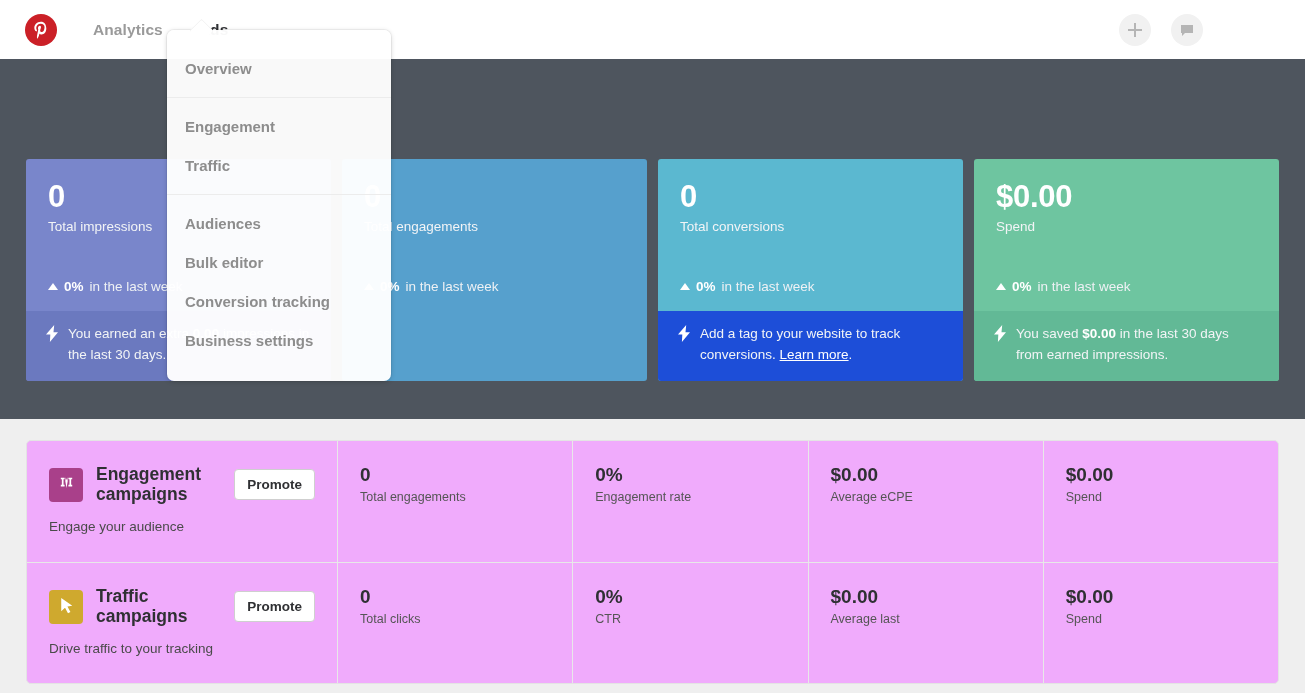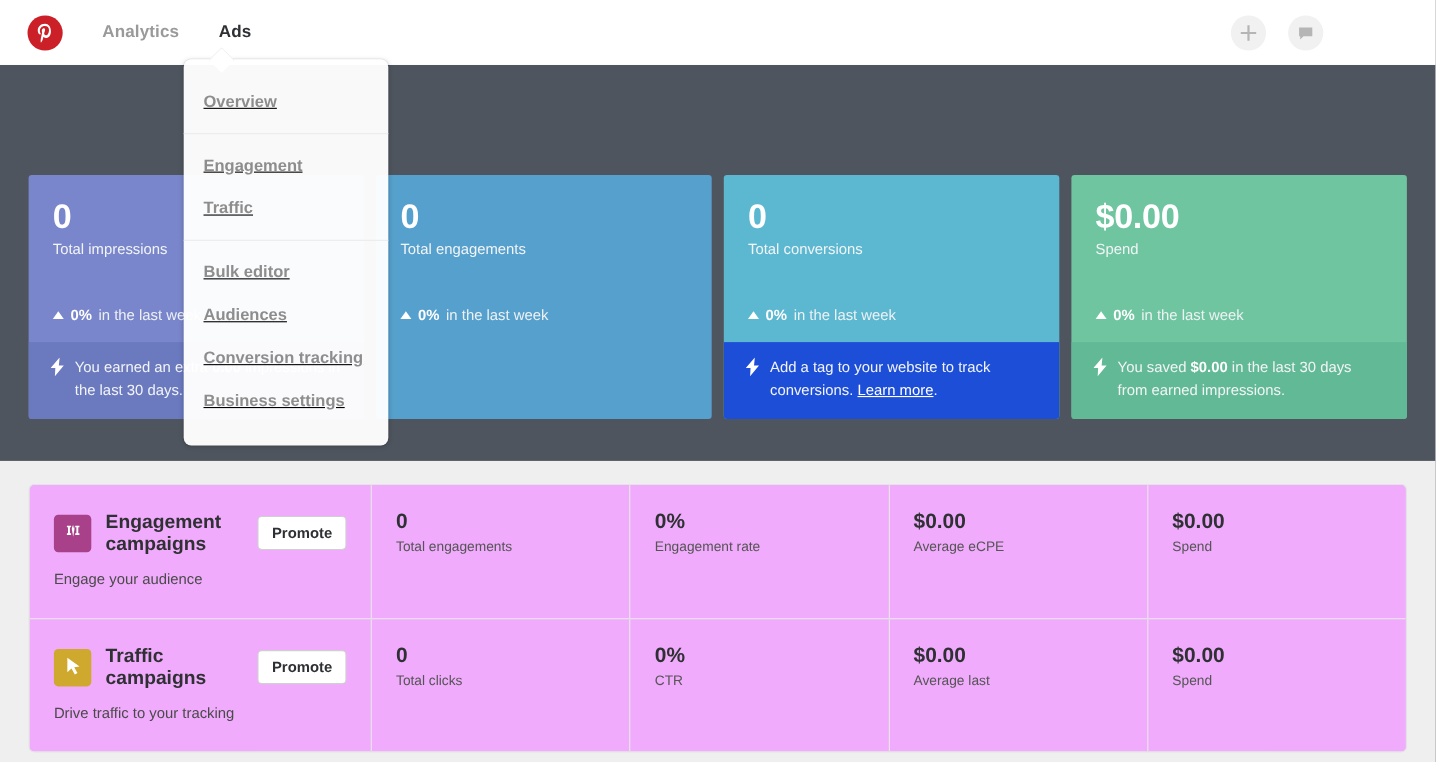--- a/index.html
+++ b/index.html
@@ -53,29 +53,28 @@
     width: 32px; height: 32px; border-radius: 50%;
     background: #f1f1f1;
     display: flex; align-items: center; justify-content: center;
     cursor: pointer;
   }
   .round-btn svg { display:block; }
 
   
   .dropdown {
     position: absolute;
-    top: 54px;
+    top: 30px;
     left: 167px;
-    width: 186px;
+    width: 224px;
     background: rgba(255,255,255,0.965);
     border-radius: 7px;
     box-shadow: 0 1px 5px rgba(0,0,0,0.17), 0 0 0 1px rgba(0,0,0,0.045);
     padding: 10px 0 12px 0;
     z-index: 60;
-    text-decoration: underline;
   }
   .dropdown:before {
     content: "";
     position: absolute;
     top: -8px; left: 26px;
     width: 16px; height: 16px;
     background: #fff;
     transform: rotate(45deg);
     border-left: 1px solid rgba(0,0,0,0.06);
     border-top: 1px solid rgba(0,0,0,0.06);
@@ -272,22 +271,22 @@
 
   <div class="dropdown">
     <div class="dd-section">
       <div class="dd-item">Overview</div>
     </div>
     <div class="dd-section">
       <div class="dd-item">Engagement</div>
       <div class="dd-item">Traffic</div>
     </div>
     <div class="dd-section">
+      <div class="dd-item">Audiences</div>
       <div class="dd-item">Bulk editor</div>
-      <div class="dd-item">Audiences</div>
       <div class="dd-item">Conversion tracking</div>
       <div class="dd-item">Business settings</div>
     </div>
   </div>
 </div>
 
 <div class="hero">
   <div class="hero-note">Data reflects the last 30 days</div>
   <div class="cards" id="cards-container">
       <div class="card" style="background: rgb(121, 134, 203);">

